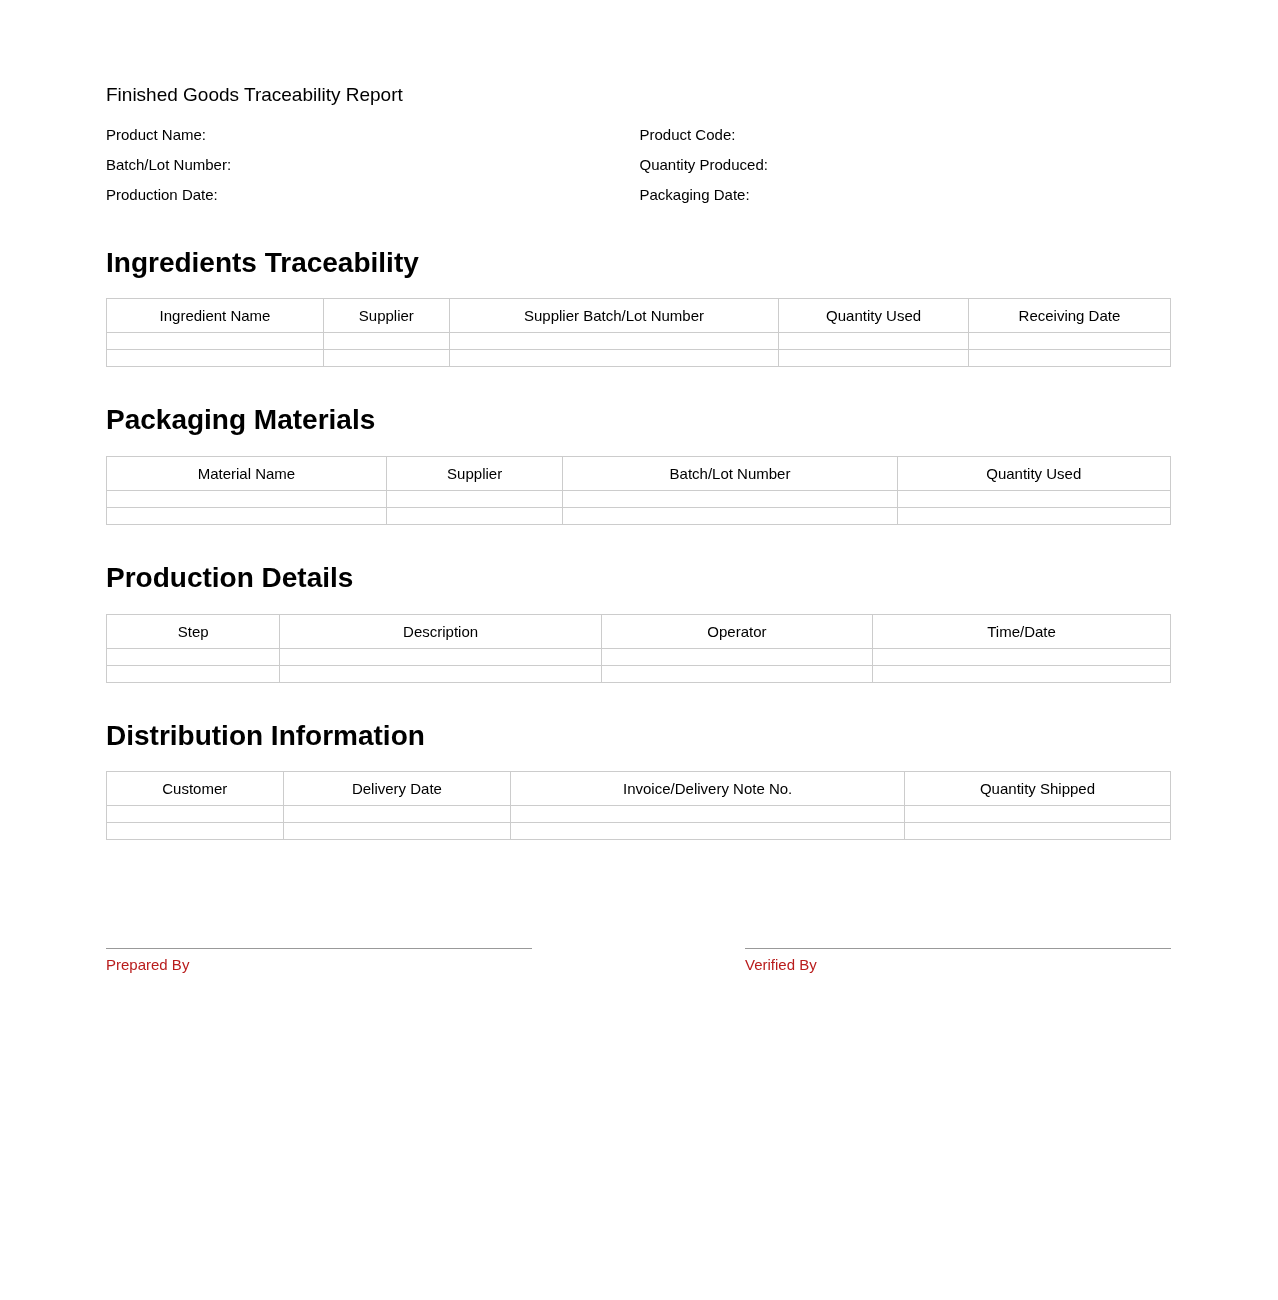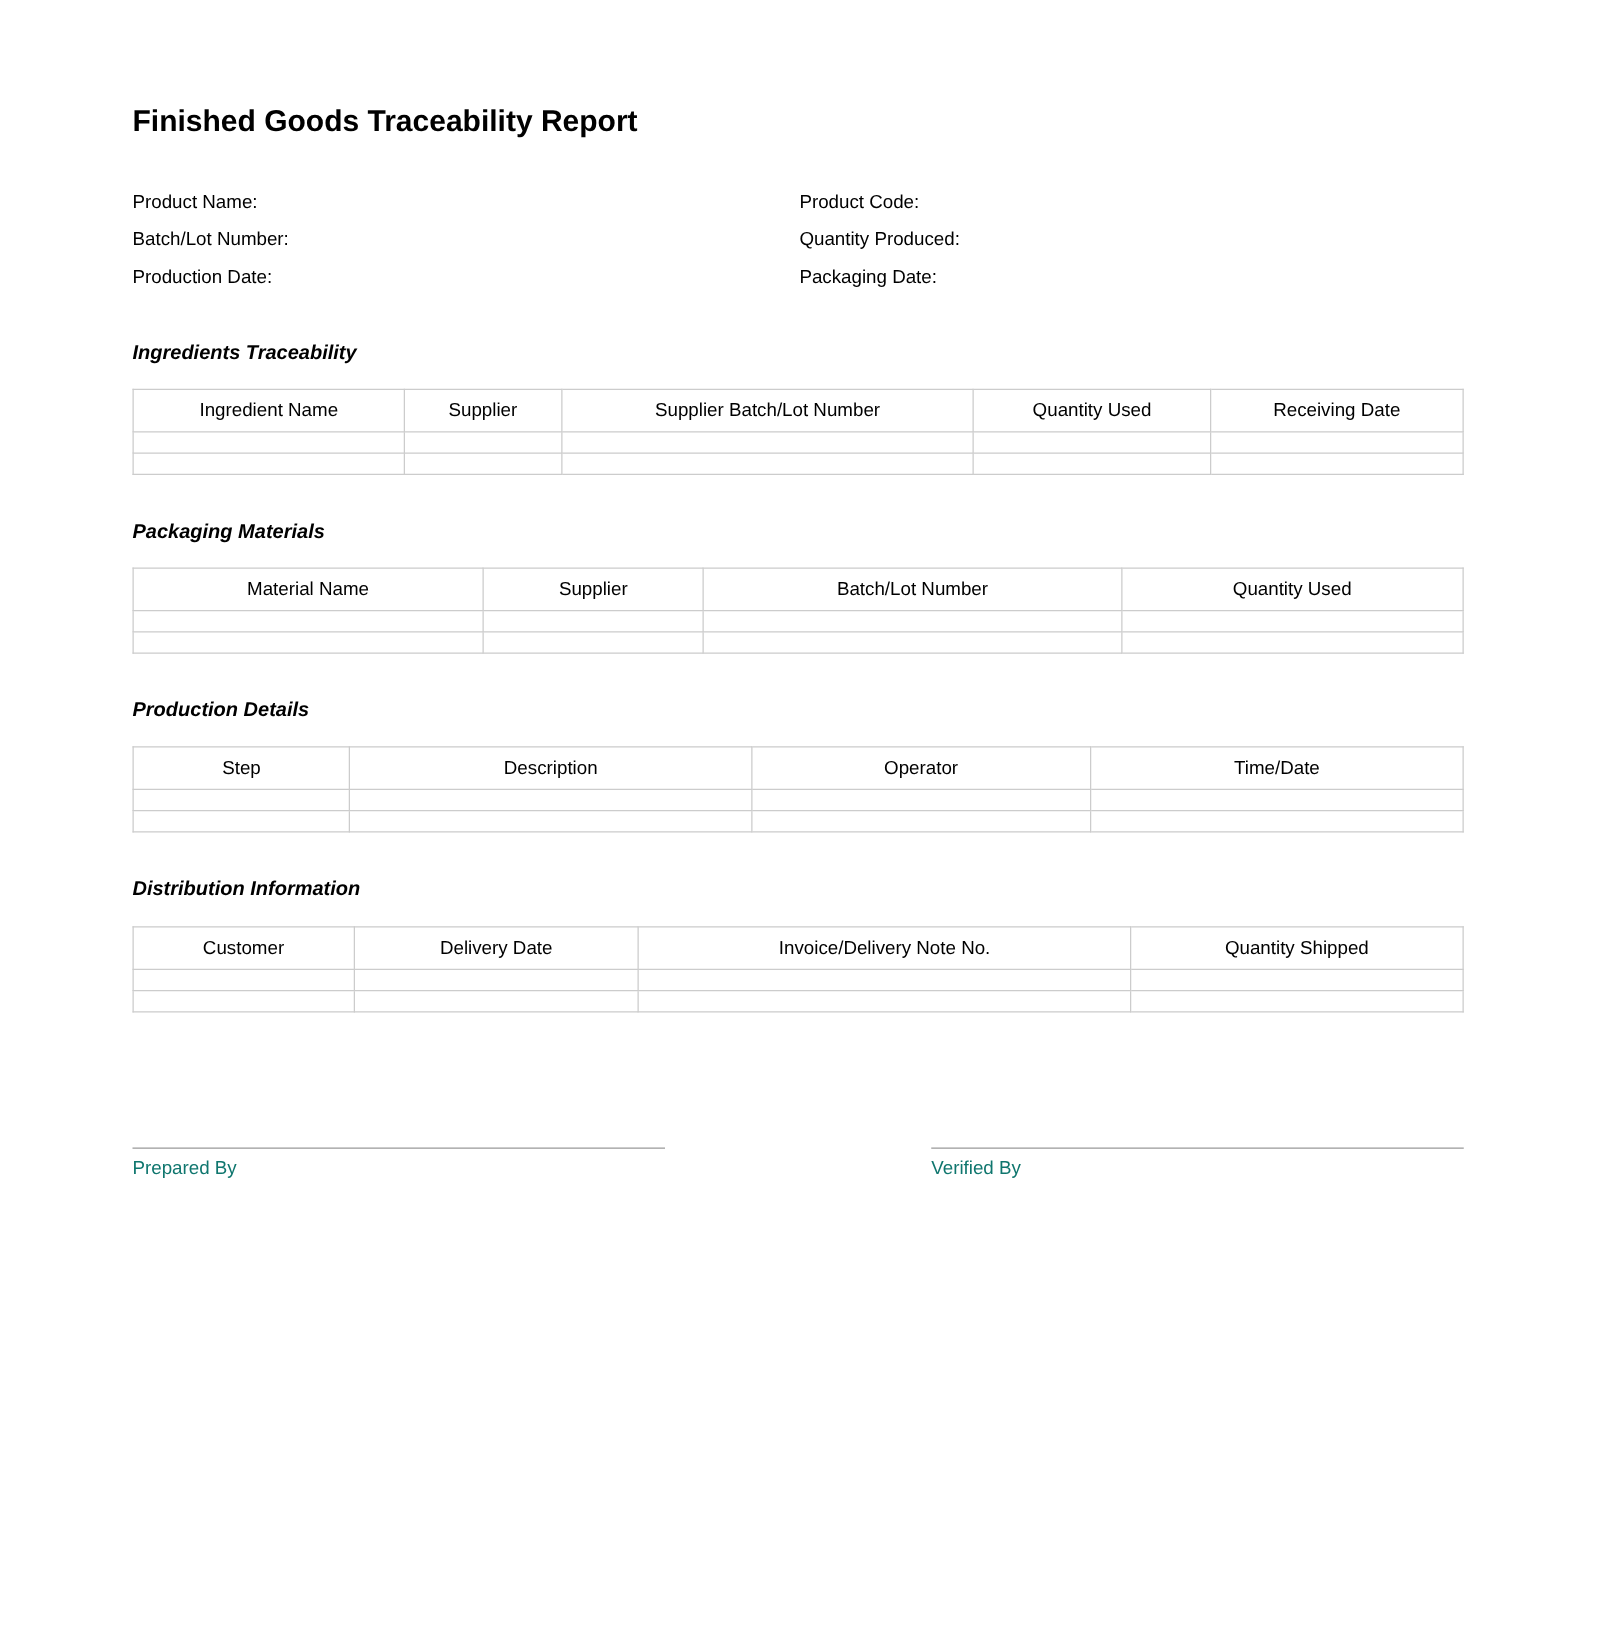--- a/index.html
+++ b/index.html
@@ -14,42 +14,41 @@
     font-family: "Liberation Sans", sans-serif;
     color: #000000;
   }
   .doc {
     margin-left: 106px;
     width: 1065px;
     padding-top: 84px;
     padding-bottom: 60px;
   }
   h1.doc-title {
-    font-size: 24px;
-    font-weight: bold;
-    margin: 0 0 34px 0;
+    font-size: 19px;
+    font-weight: normal;
+    margin: 0 0 13px 0;
     line-height: 1.2;
   }
   .fields {
     display: flex;
     margin-bottom: 22px;
   }
   .fields-col { width: 50%; }
   .fields-col.right { padding-left: 1px; }
   .field {
     font-size: 15px;
     line-height: 30px;
     white-space: nowrap;
   }
   h2.section-heading {
-    font-size: 16px;
+    font-size: 28px;
     font-weight: bold;
     margin: 36px 0 19px 0;
     line-height: 1.2;
-    font-style: italic;
   }
   table.tbl {
     width: 100%;
     border-collapse: collapse;
     table-layout: fixed;
   }
   table.tbl th, table.tbl td {
     border: 1px solid #cccccc;
     font-size: 15px;
     font-weight: normal;
@@ -68,21 +67,21 @@
     justify-content: space-between;
     margin-top: 108px;
   }
   .sig {
     width: 40%;
     border-top: 1px solid #999999;
     padding-top: 7px;
   }
   .sig-label {
     font-size: 15px;
-    color: #0f766e;
+    color: #b91c1c;
   }
 </style>
 </head>
 <body>
 
 <main class="doc">
 
   <h1 class="doc-title">Finished Goods Traceability Report</h1>
 
   <div class="fields">

